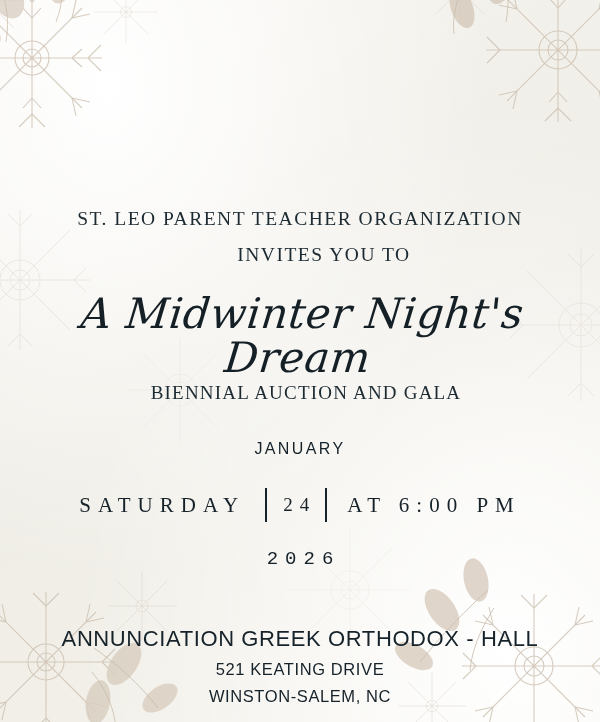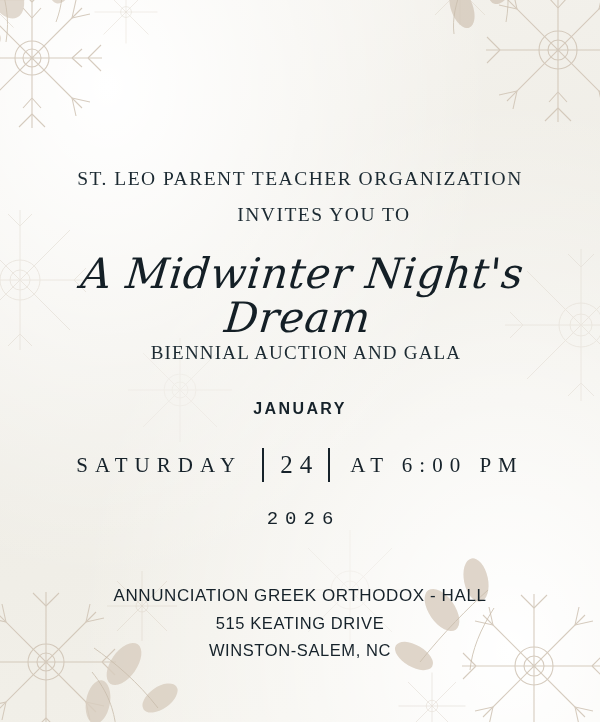--- a/index.html
+++ b/index.html
@@ -48,21 +48,21 @@
     text-align: center;
     color: #1d2b33;
   }
   .line-org,
   .line-invites {
     font-family: "Liberation Serif", serif;
     font-size: 19.5px;
     letter-spacing: 1.5px;
     color: #1c2a32;
   }
-  .line-org { margin-bottom: 14px; }
+  .line-org { margin-bottom: 14px; margin-top: 40px; }
   .line-invites { margin-bottom: 26px; padding-left: 48px; }
 
   .script-title {
     font-family: "DejaVu Serif", serif;
     font-style: italic;
     font-size: 42px;
     line-height: 1.05;
     letter-spacing: 0.5px;
     color: #141f26;
     margin: 0 0 2px 0;
@@ -73,21 +73,21 @@
     font-size: 19px;
     letter-spacing: 1.2px;
     color: #1c2a32;
     margin-bottom: 36px;
     padding-left: 12px;
   }
   .month {
     font-family: "Liberation Sans", sans-serif;
     font-size: 16px;
     letter-spacing: 2.4px;
-    font-weight: 700;
+    font-weight: 400;
     color: #16222a;
     margin-bottom: 30px;
   }
   .date-row {
     display: flex;
     align-items: center;
     justify-content: center;
     gap: 12px;
     margin-bottom: 26px;
   }
@@ -100,37 +100,37 @@
   .day-box {
     display: inline-flex;
     align-items: center;
     justify-content: center;
     border-left: 2px solid #16222a;
     border-right: 2px solid #16222a;
     padding: 0 9px;
     margin: 0 8px;
     height: 34px;
     font-family: "Liberation Serif", serif;
-    font-size: 25px;
+    font-size: 19px;
     letter-spacing: 7px;
     text-indent: 7px;
     color: #16222a;
     text-align: center;
   }
   .year {
     font-family: Liberation Mono, monospace;
     font-size: 19px;
     letter-spacing: 7px;
     text-indent: 7px;
     color: #16222a;
     margin-bottom: 56px;
   }
   .venue-line {
     font-family: "Liberation Sans", sans-serif;
-    font-size: 17px;
+    font-size: 22px;
     letter-spacing: 0.6px;
     color: #16222a;
     margin-bottom: 8px;
   }
   .venue-line.second { font-size: 16.5px; }
   .venue-line.third  { font-size: 16.5px; margin-bottom: 0; }
 </style>
 </head>
 <body>
 
@@ -319,17 +319,17 @@
 
     <div class="date-row">
       <span class="date-word">SATURDAY</span>
       <span class="day-box">24</span>
       <span class="date-word">AT 6:00 PM</span>
     </div>
 
     <div class="year">2026</div>
 
     <div class="venue-line">ANNUNCIATION GREEK ORTHODOX - HALL</div>
-    <div class="venue-line second">515 KEATING DRIVE</div>
+    <div class="venue-line second">521 KEATING DRIVE</div>
     <div class="venue-line third">WINSTON-SALEM, NC</div>
 
   </div>
 </div>
 
 </body></html>

